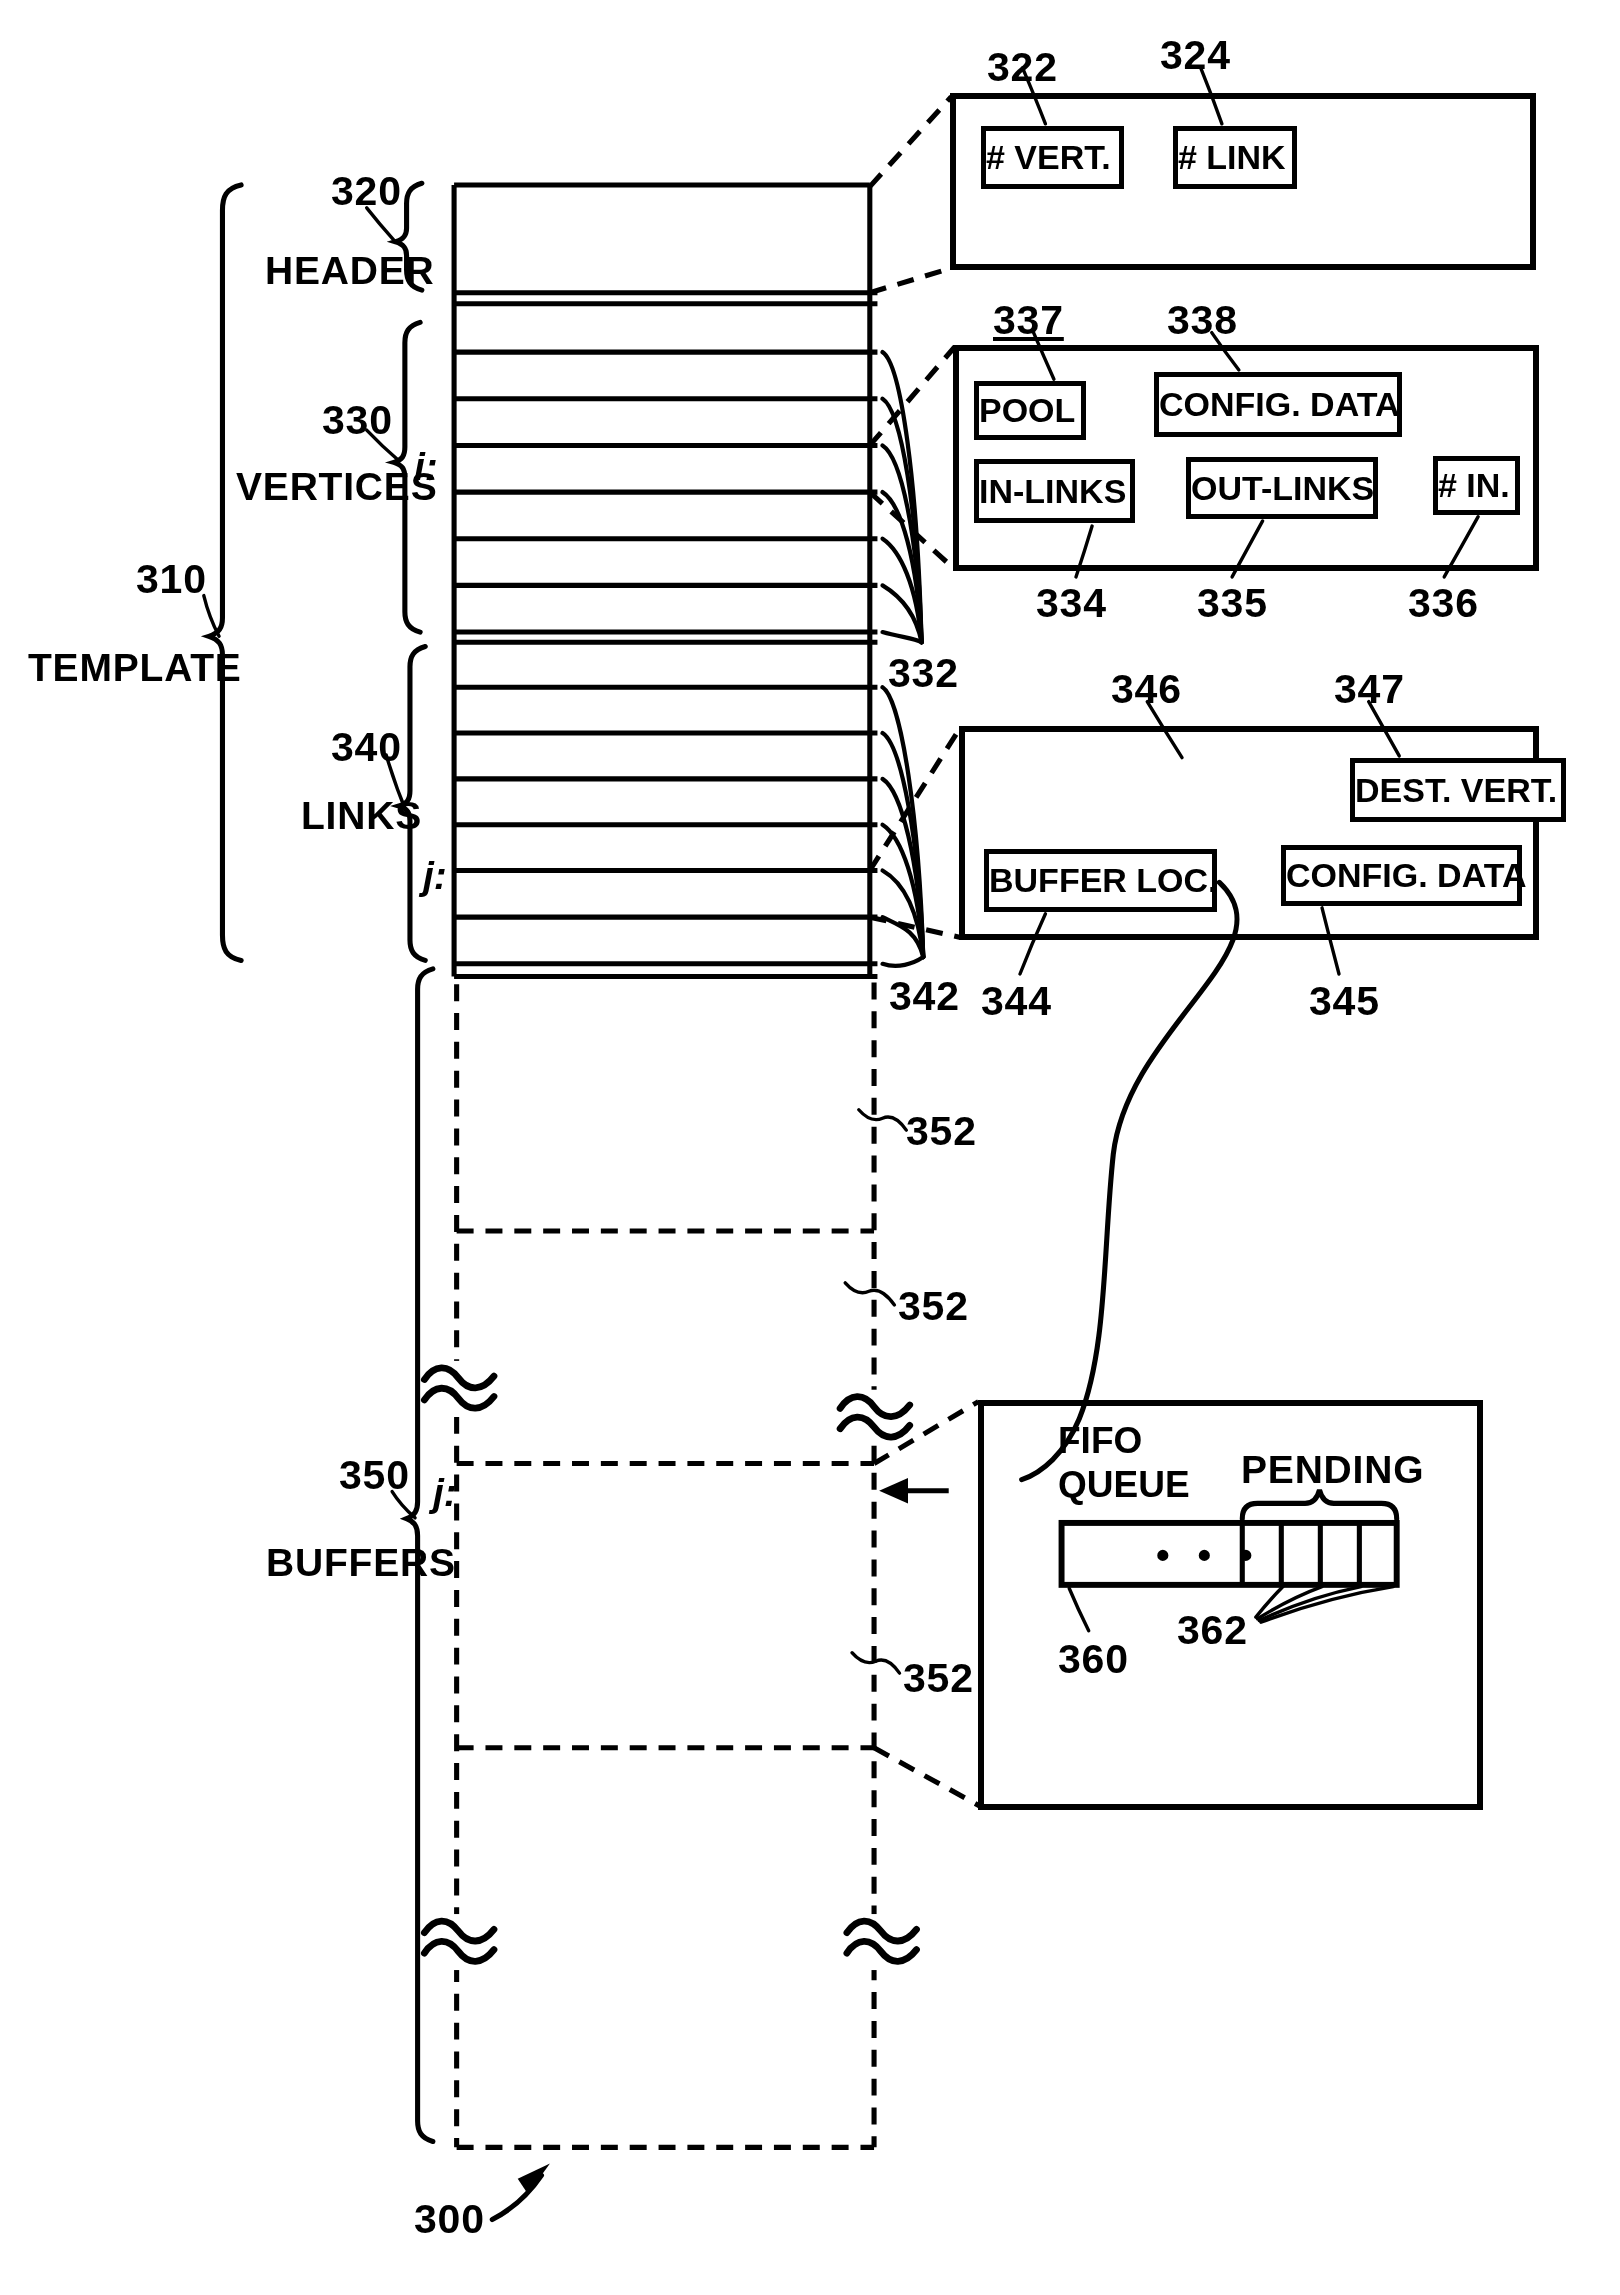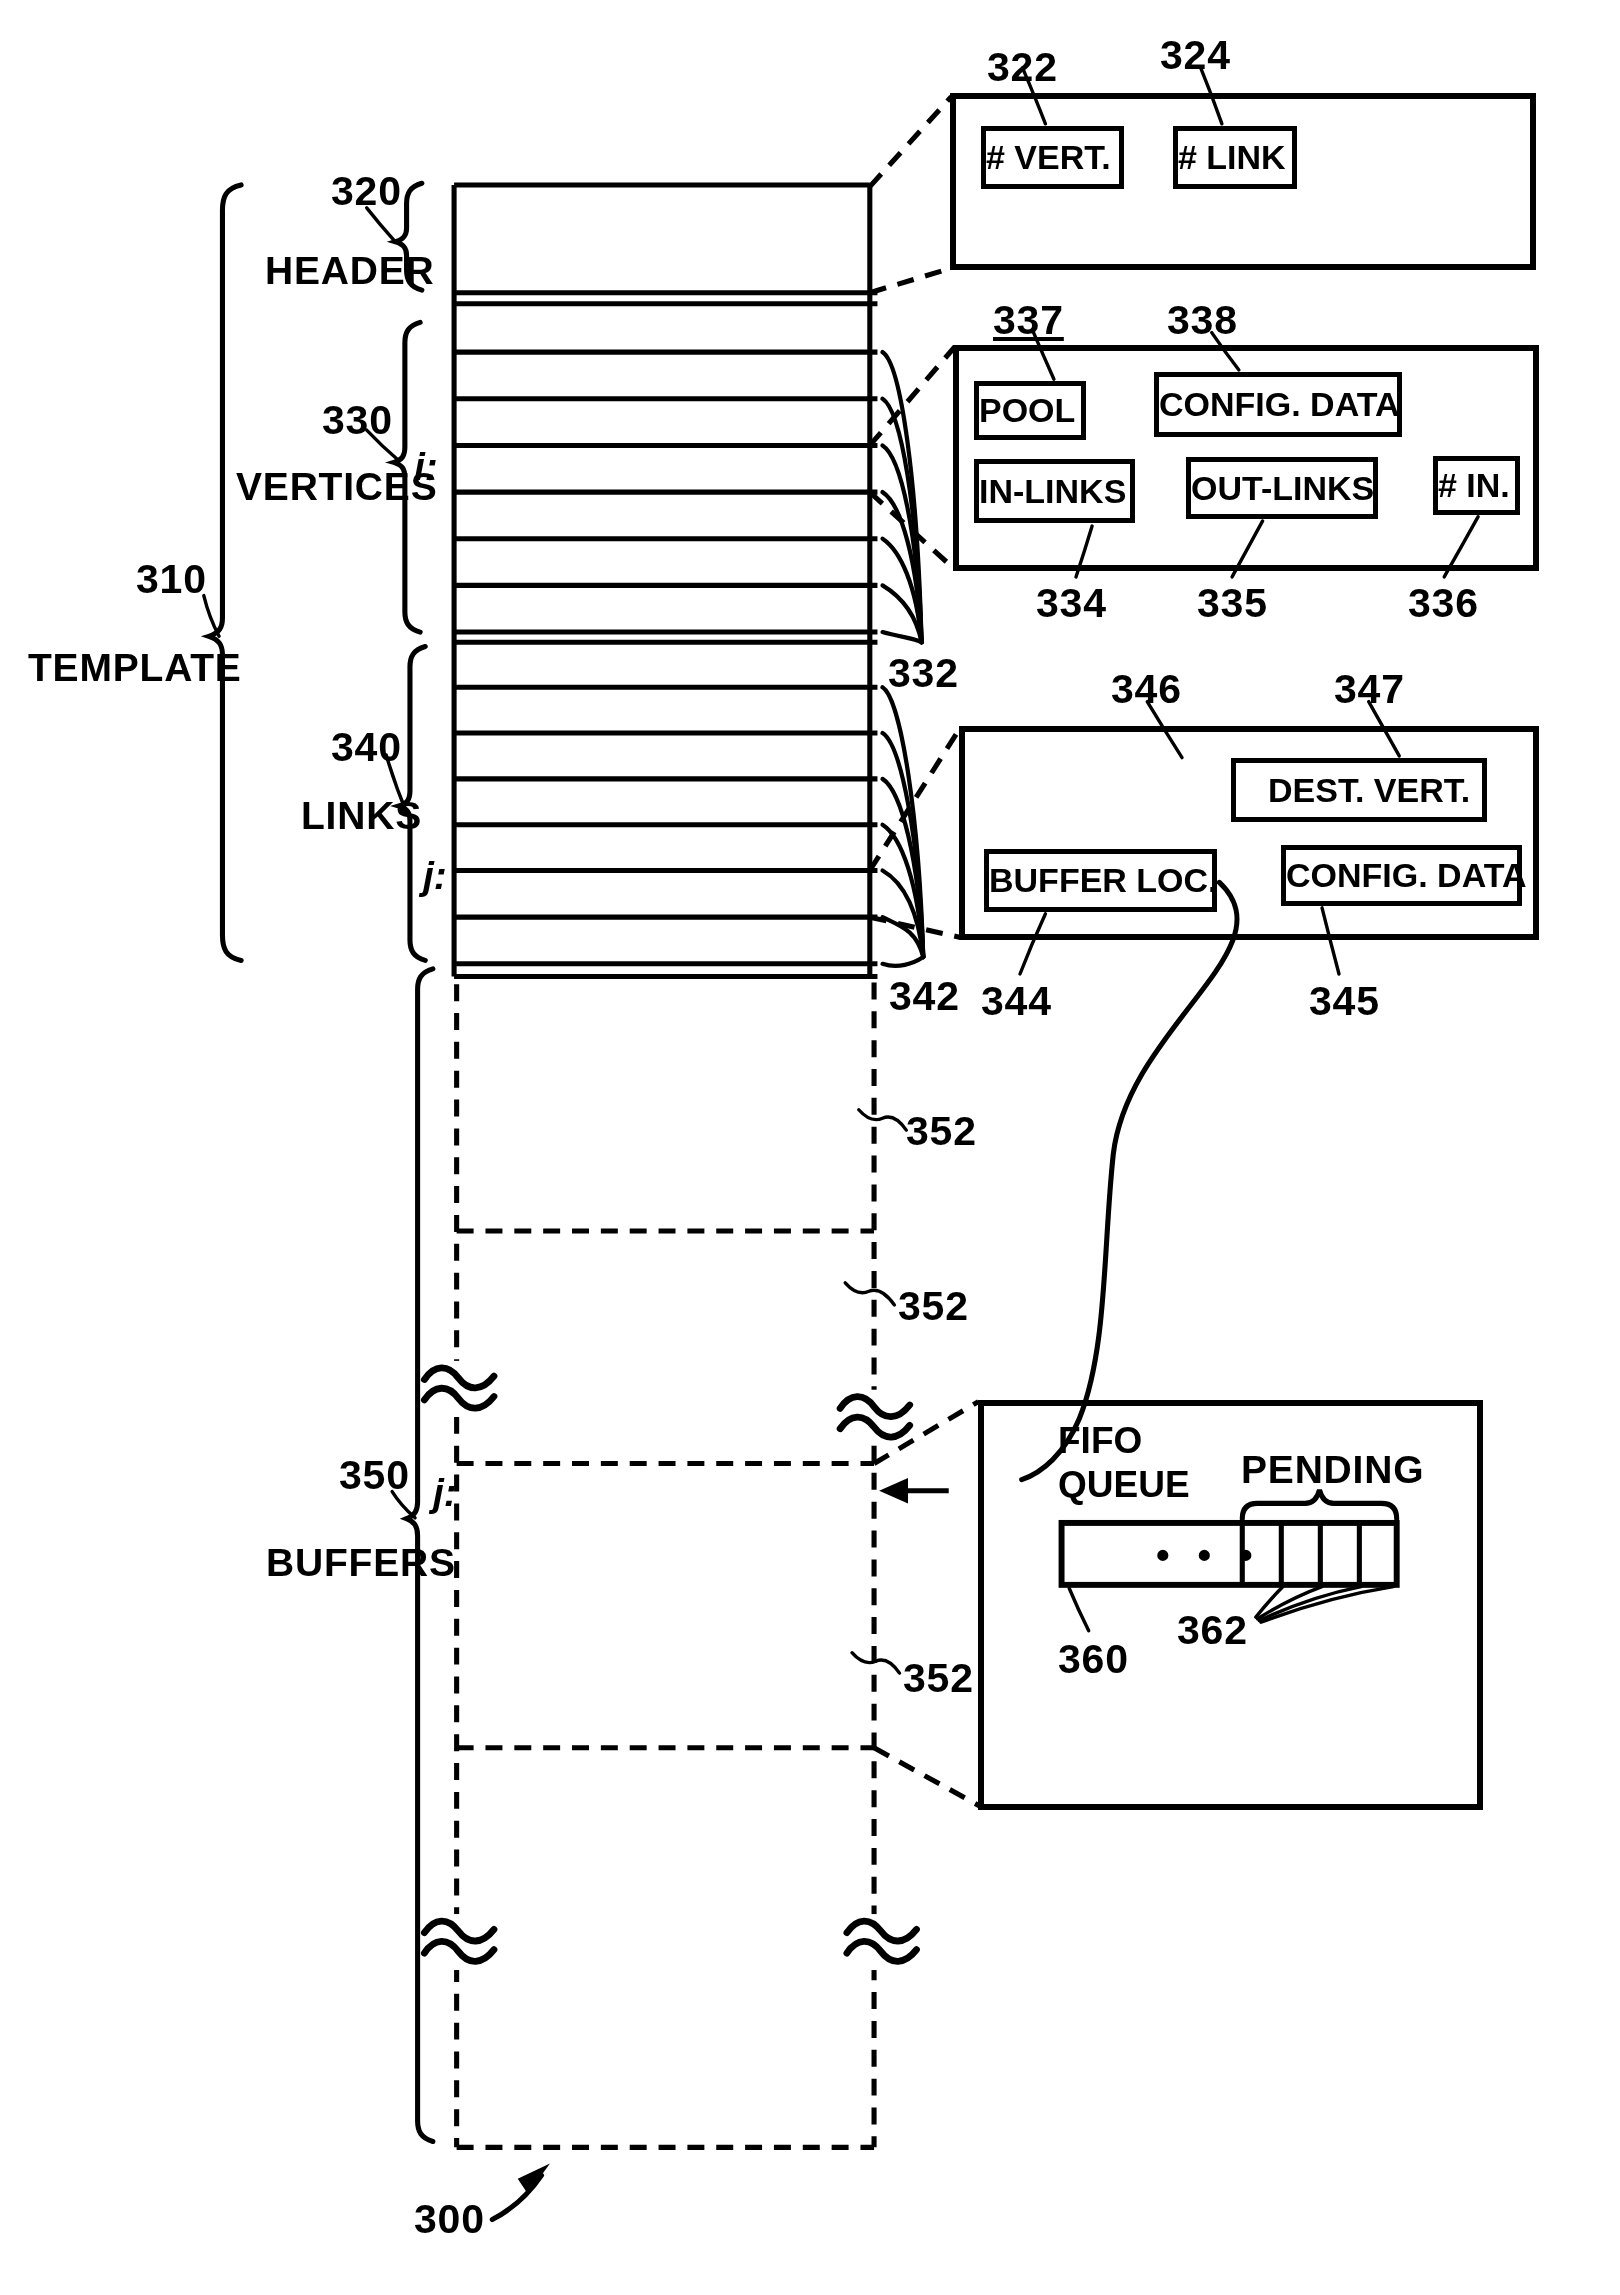--- a/index.html
+++ b/index.html
@@ -200,21 +200,21 @@
   <div class="innerbox" style="left:974px;top:459px;width:161px;height:64px;">
       <span>IN-LINKS</span>
     </div>
   <div class="innerbox" style="left:1186px;top:457px;width:192px;height:62px;">
       <span>OUT-LINKS</span>
     </div>
   <div class="innerbox" style="left:1433px;top:456px;width:87px;height:59px;">
       <span># IN.</span>
     </div>
 
-  <div class="innerbox" style="left:1231px;top:758px;width:256px;height:64px;padding-left:32px;">
+  <div class="innerbox" style="left:1350px;top:758px;width:216px;height:64px;">
       <span>DEST. VERT.</span>
     </div>
   <div class="innerbox" style="left:984px;top:849px;width:233px;height:63px;">
       <span>BUFFER LOC.</span>
     </div>
   <div class="innerbox" style="left:1281px;top:845px;width:241px;height:61px;">
       <span>CONFIG. DATA</span>
     </div>
 
 

